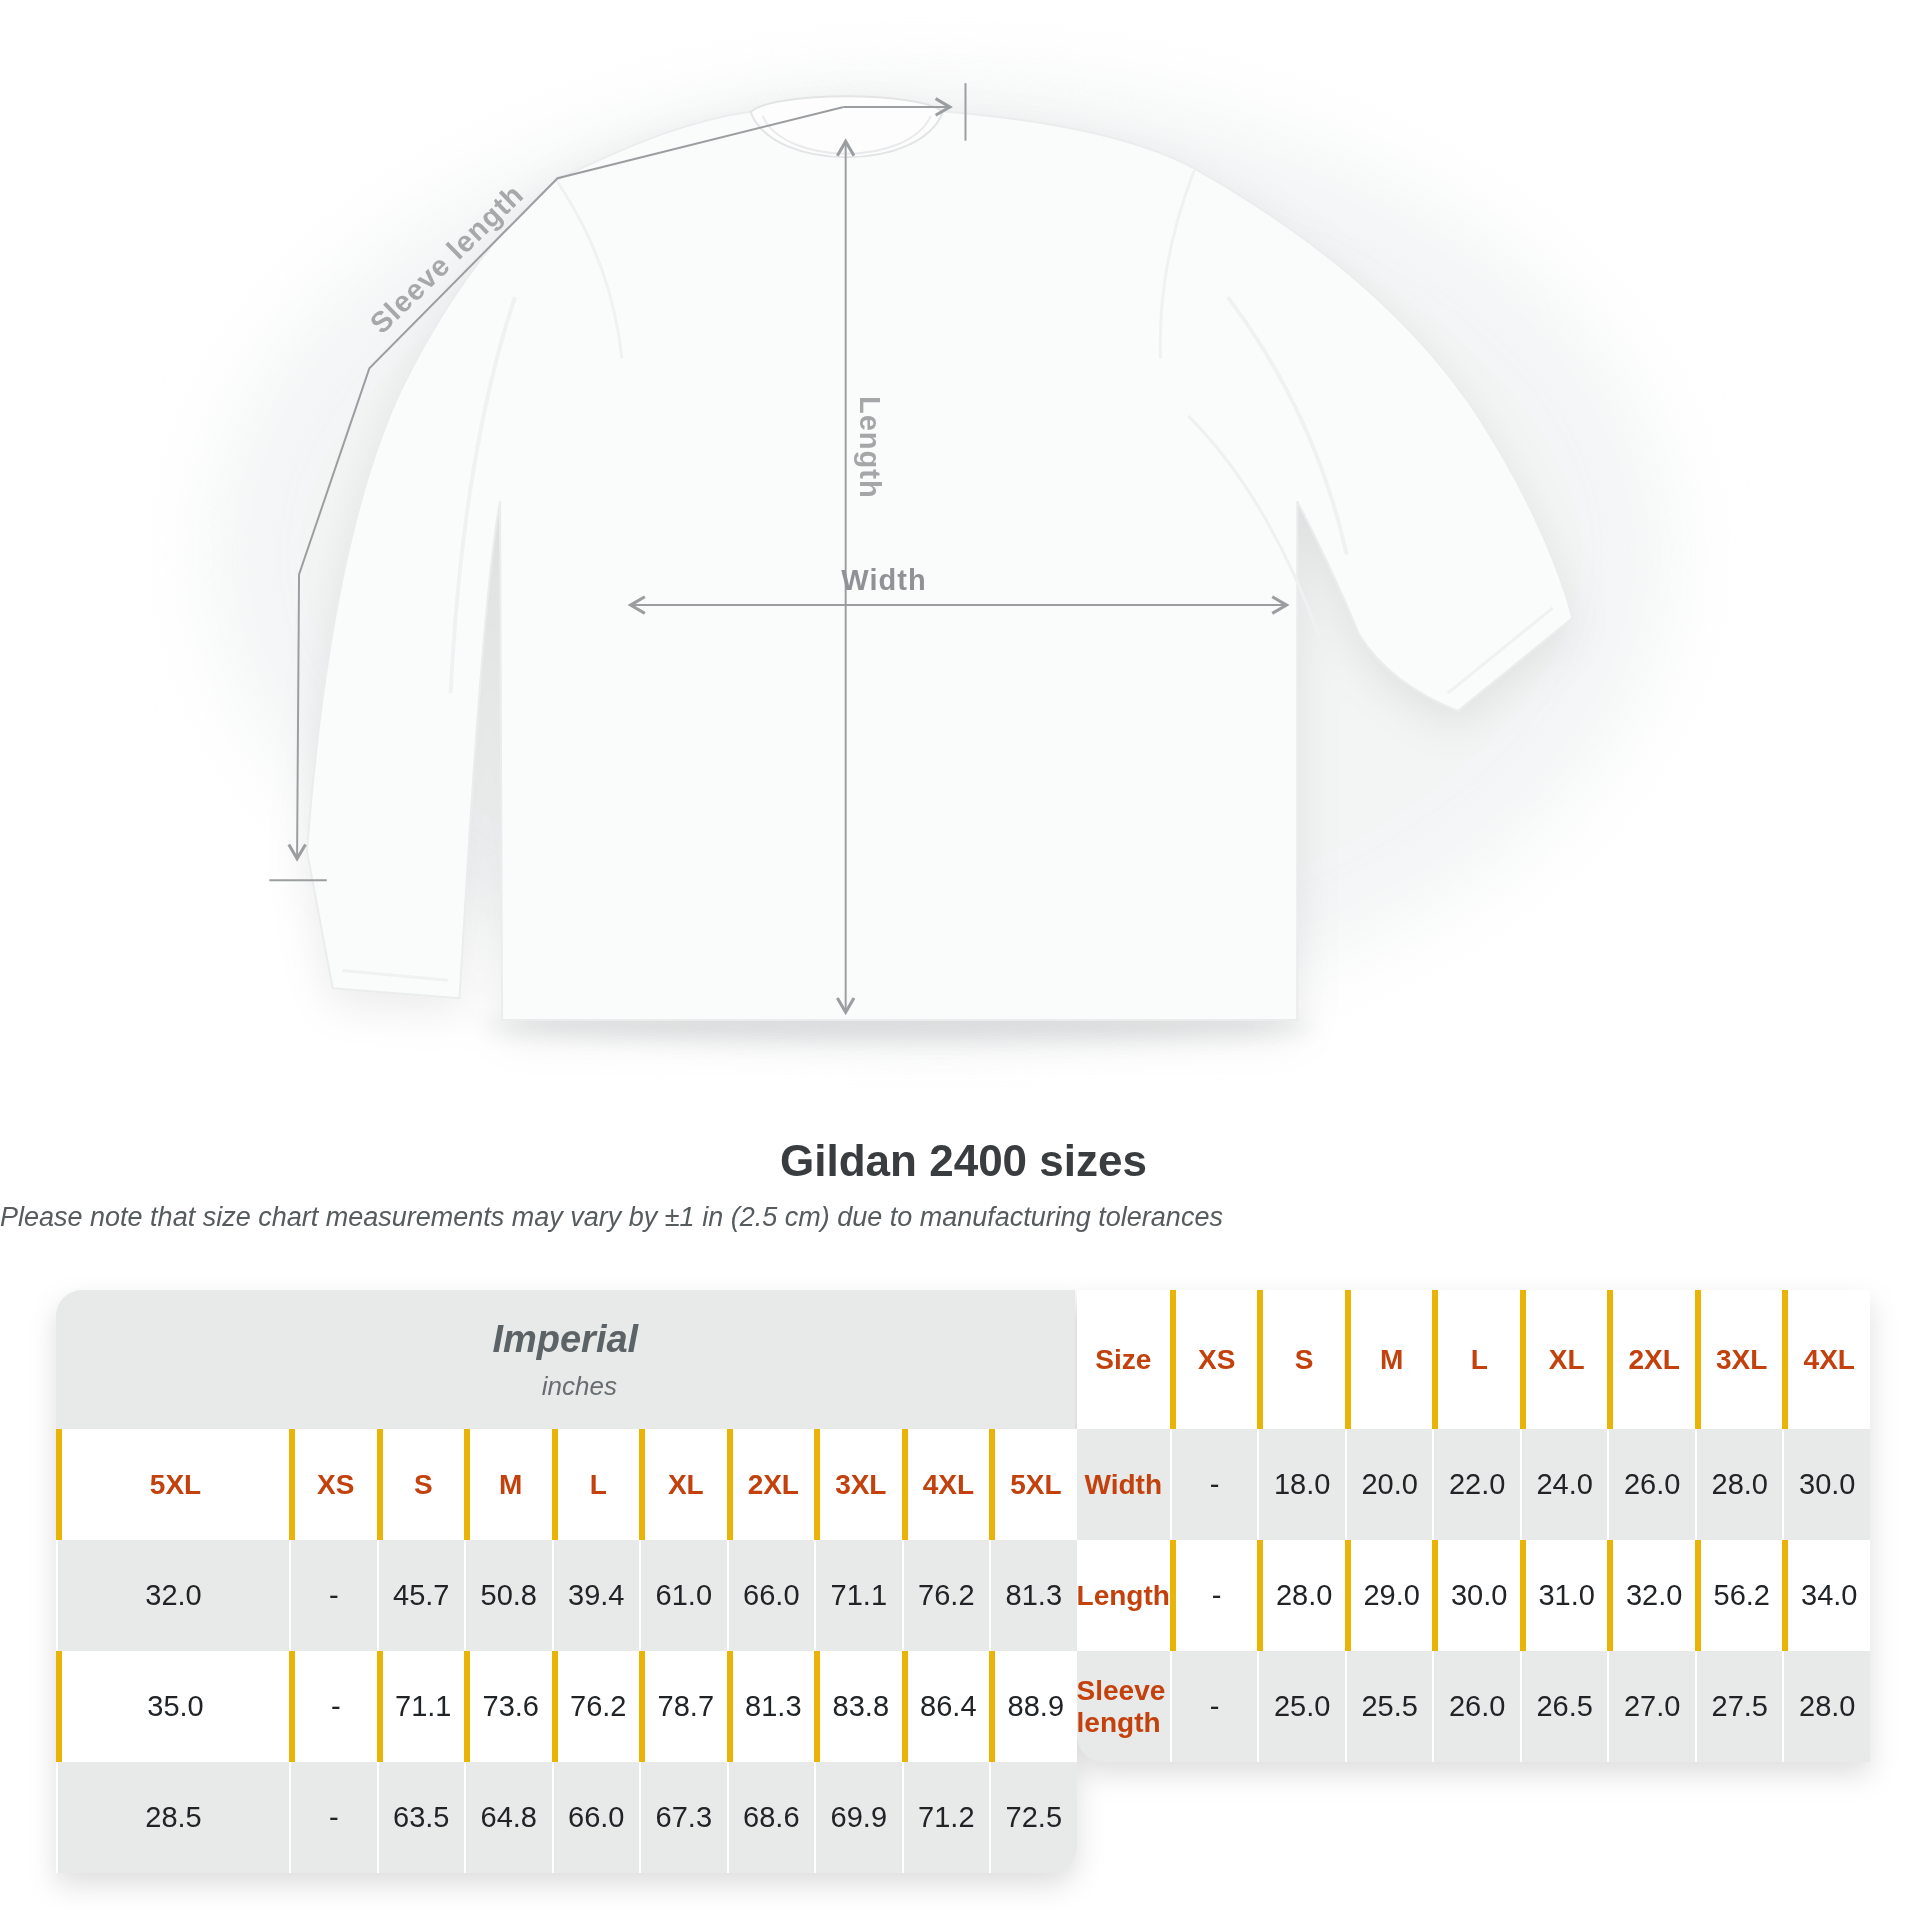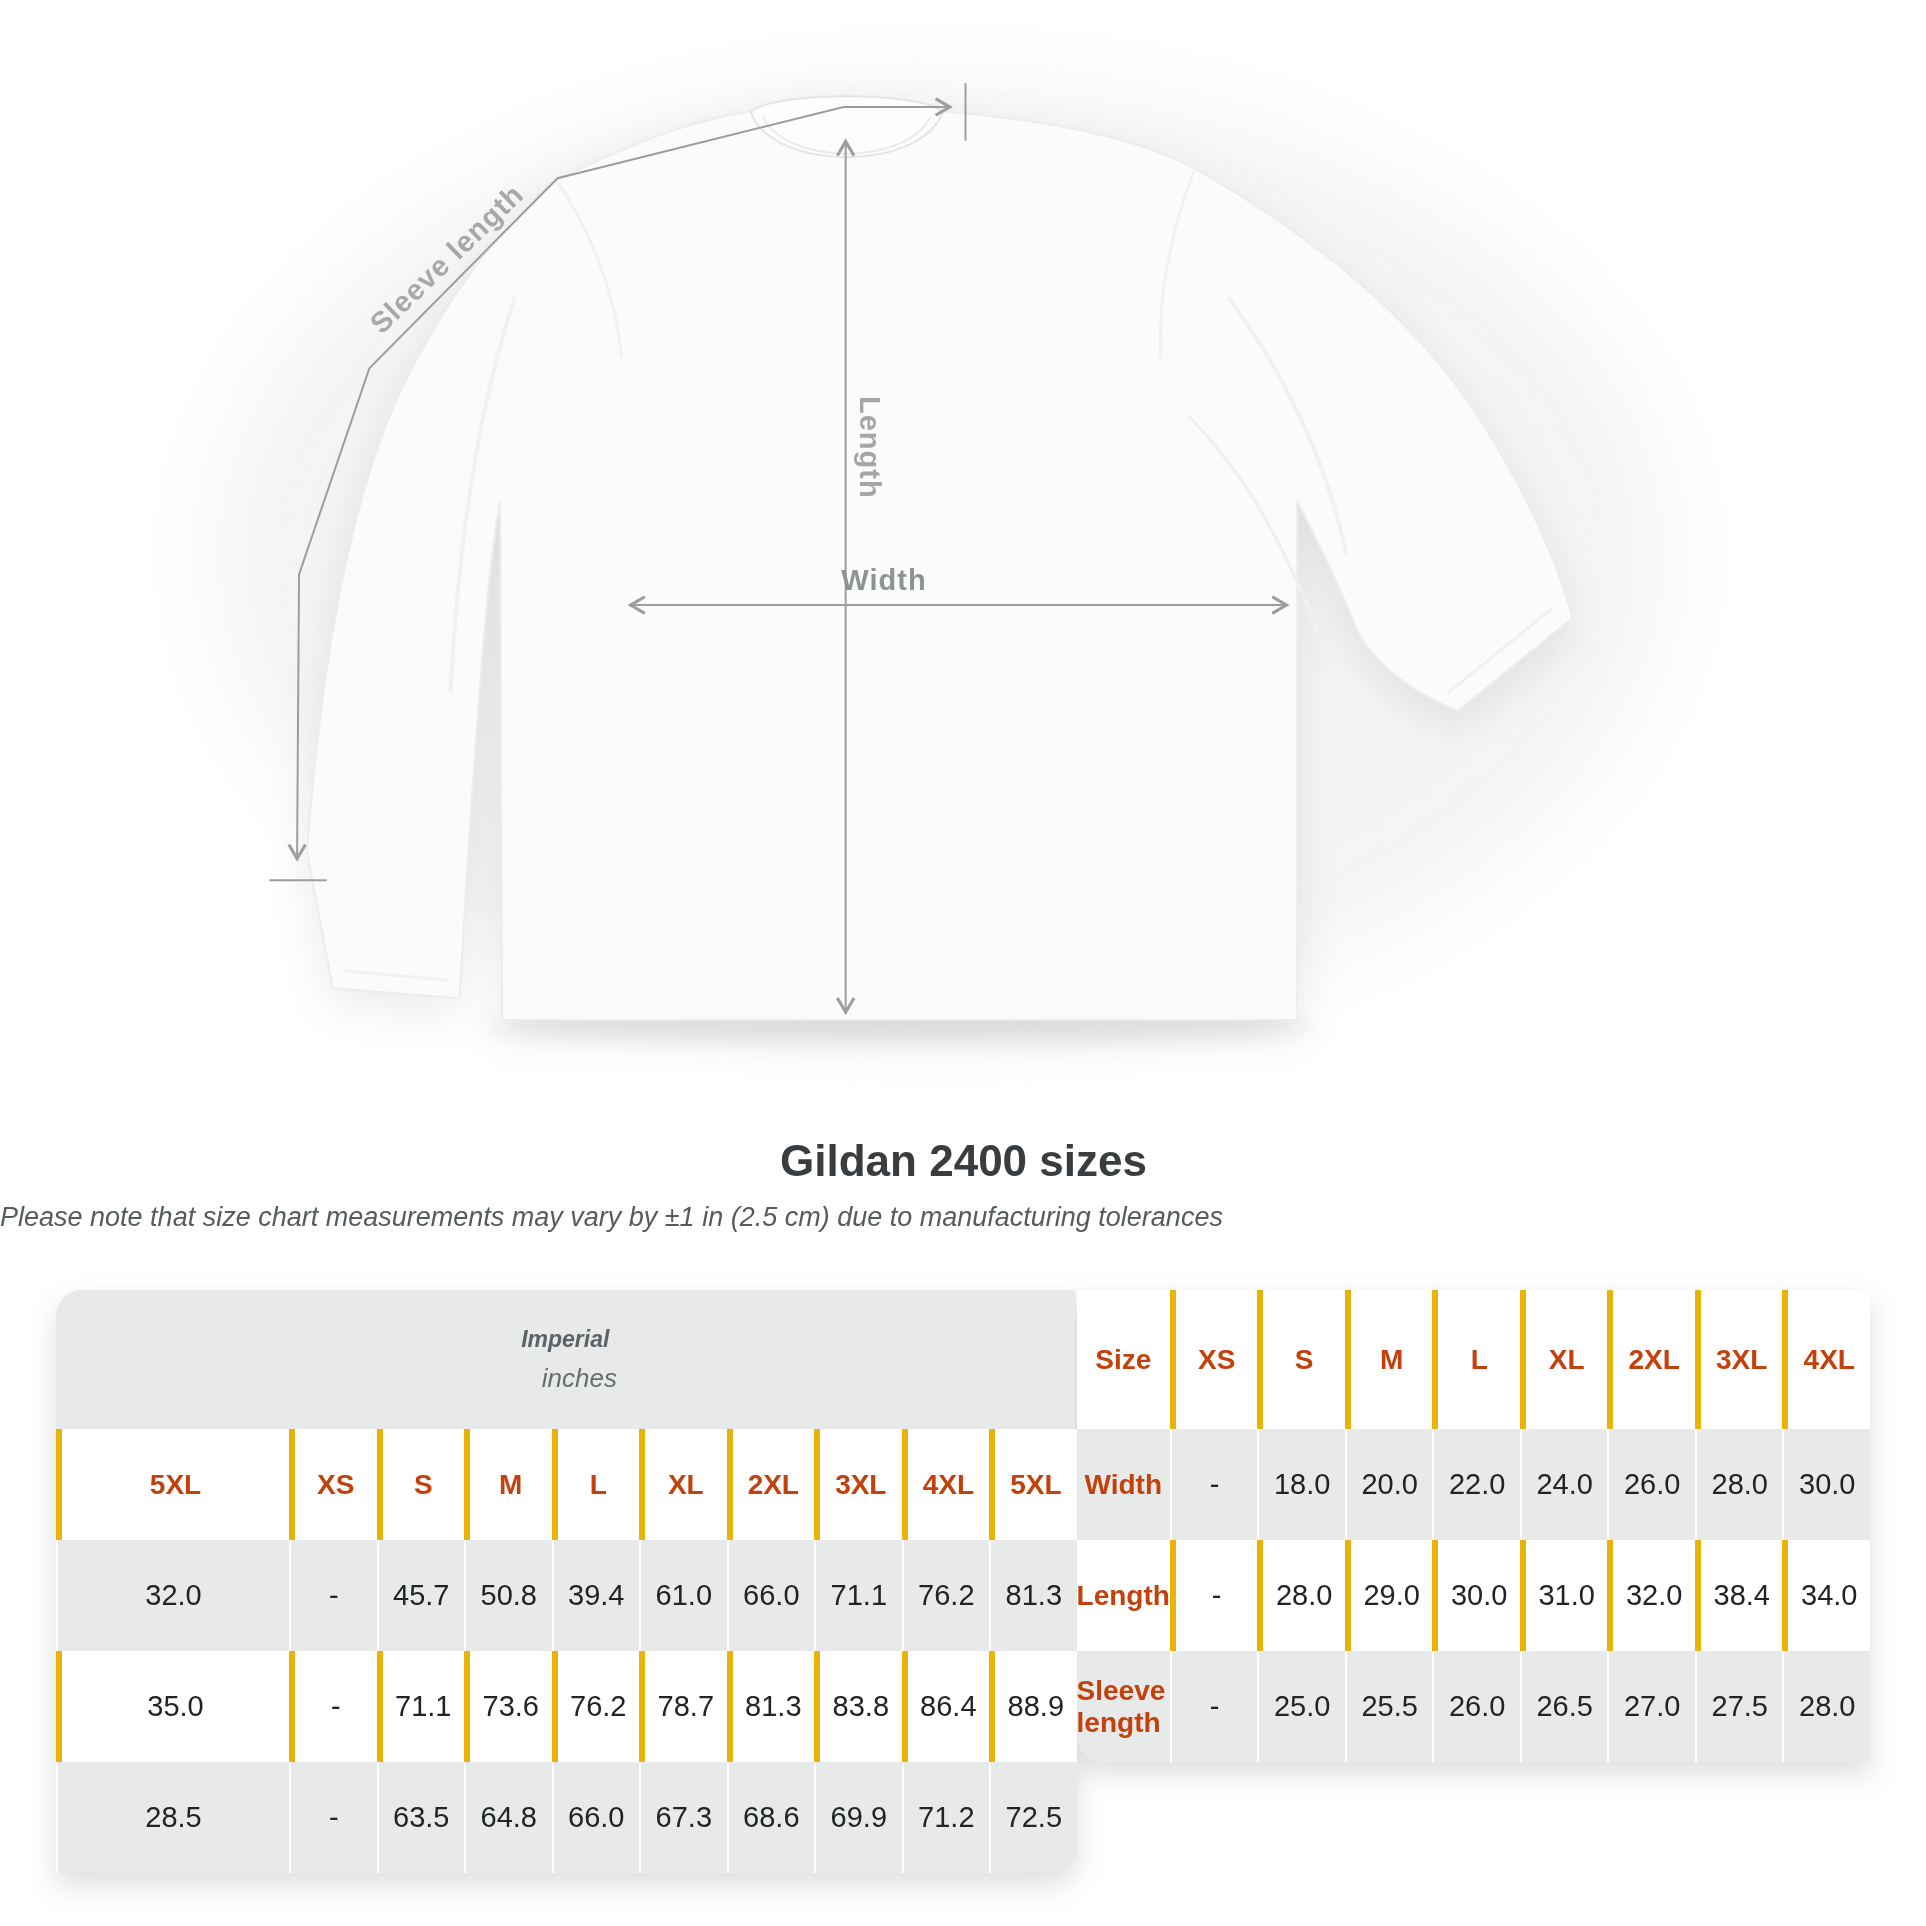--- a/index.html
+++ b/index.html
@@ -42,21 +42,21 @@
     grid-template-columns:233px repeat(18, 1fr);
     grid-template-rows:139px 111px 111px 111px 111px;
     filter:drop-shadow(0 12px 14px rgba(0,0,0,0.13));
   }
   .band {
     background:#e8e9e9; display:flex; flex-direction:column;
     align-items:center; justify-content:center; gap:10px;
   }
   .band.imp { grid-column:1/11; border-top-left-radius:26px; margin-right:2px; }
   .band.met { grid-column:11/20; border-top-right-radius:26px; margin-left:2px; }
-  .g-label { font-size:23px; font-weight:700; font-style:italic; color:#5c6366; }
+  .g-label { font-size:38px; font-weight:700; font-style:italic; color:#5c6366; }
   .g-sub   { font-size:26px; font-style:italic; color:#676d70;margin-left:28px; }
 
   .t-row { display:contents; }
   .c {
     display:flex; align-items:center; justify-content:center;
     font-size:29px; color:#212427; background:#ffffff;
   }
   .row-gray .c { background:#e8e9e9; }
   .row-head .c, .c.lc { font-weight:700; color:#c2410c; font-size:28px; }
   .row-head .c + .c, .row-white .c + .c { border-left:6px solid #eab308; }
@@ -190,21 +190,21 @@
     </div>
 
     <div class="t-row row-white">
       <div class="c lc">Length</div>
       <div class="c">-</div>
       <div class="c">28.0</div>
       <div class="c">29.0</div>
       <div class="c">30.0</div>
       <div class="c">31.0</div>
       <div class="c">32.0</div>
-      <div class="c">38.4</div>
+      <div class="c">56.2</div>
       <div class="c">34.0</div>
       <div class="c">35.0</div>
       <div class="c ms">-</div>
       <div class="c">71.1</div>
       <div class="c">73.6</div>
       <div class="c">76.2</div>
       <div class="c">78.7</div>
       <div class="c">81.3</div>
       <div class="c">83.8</div>
       <div class="c">86.4</div>

